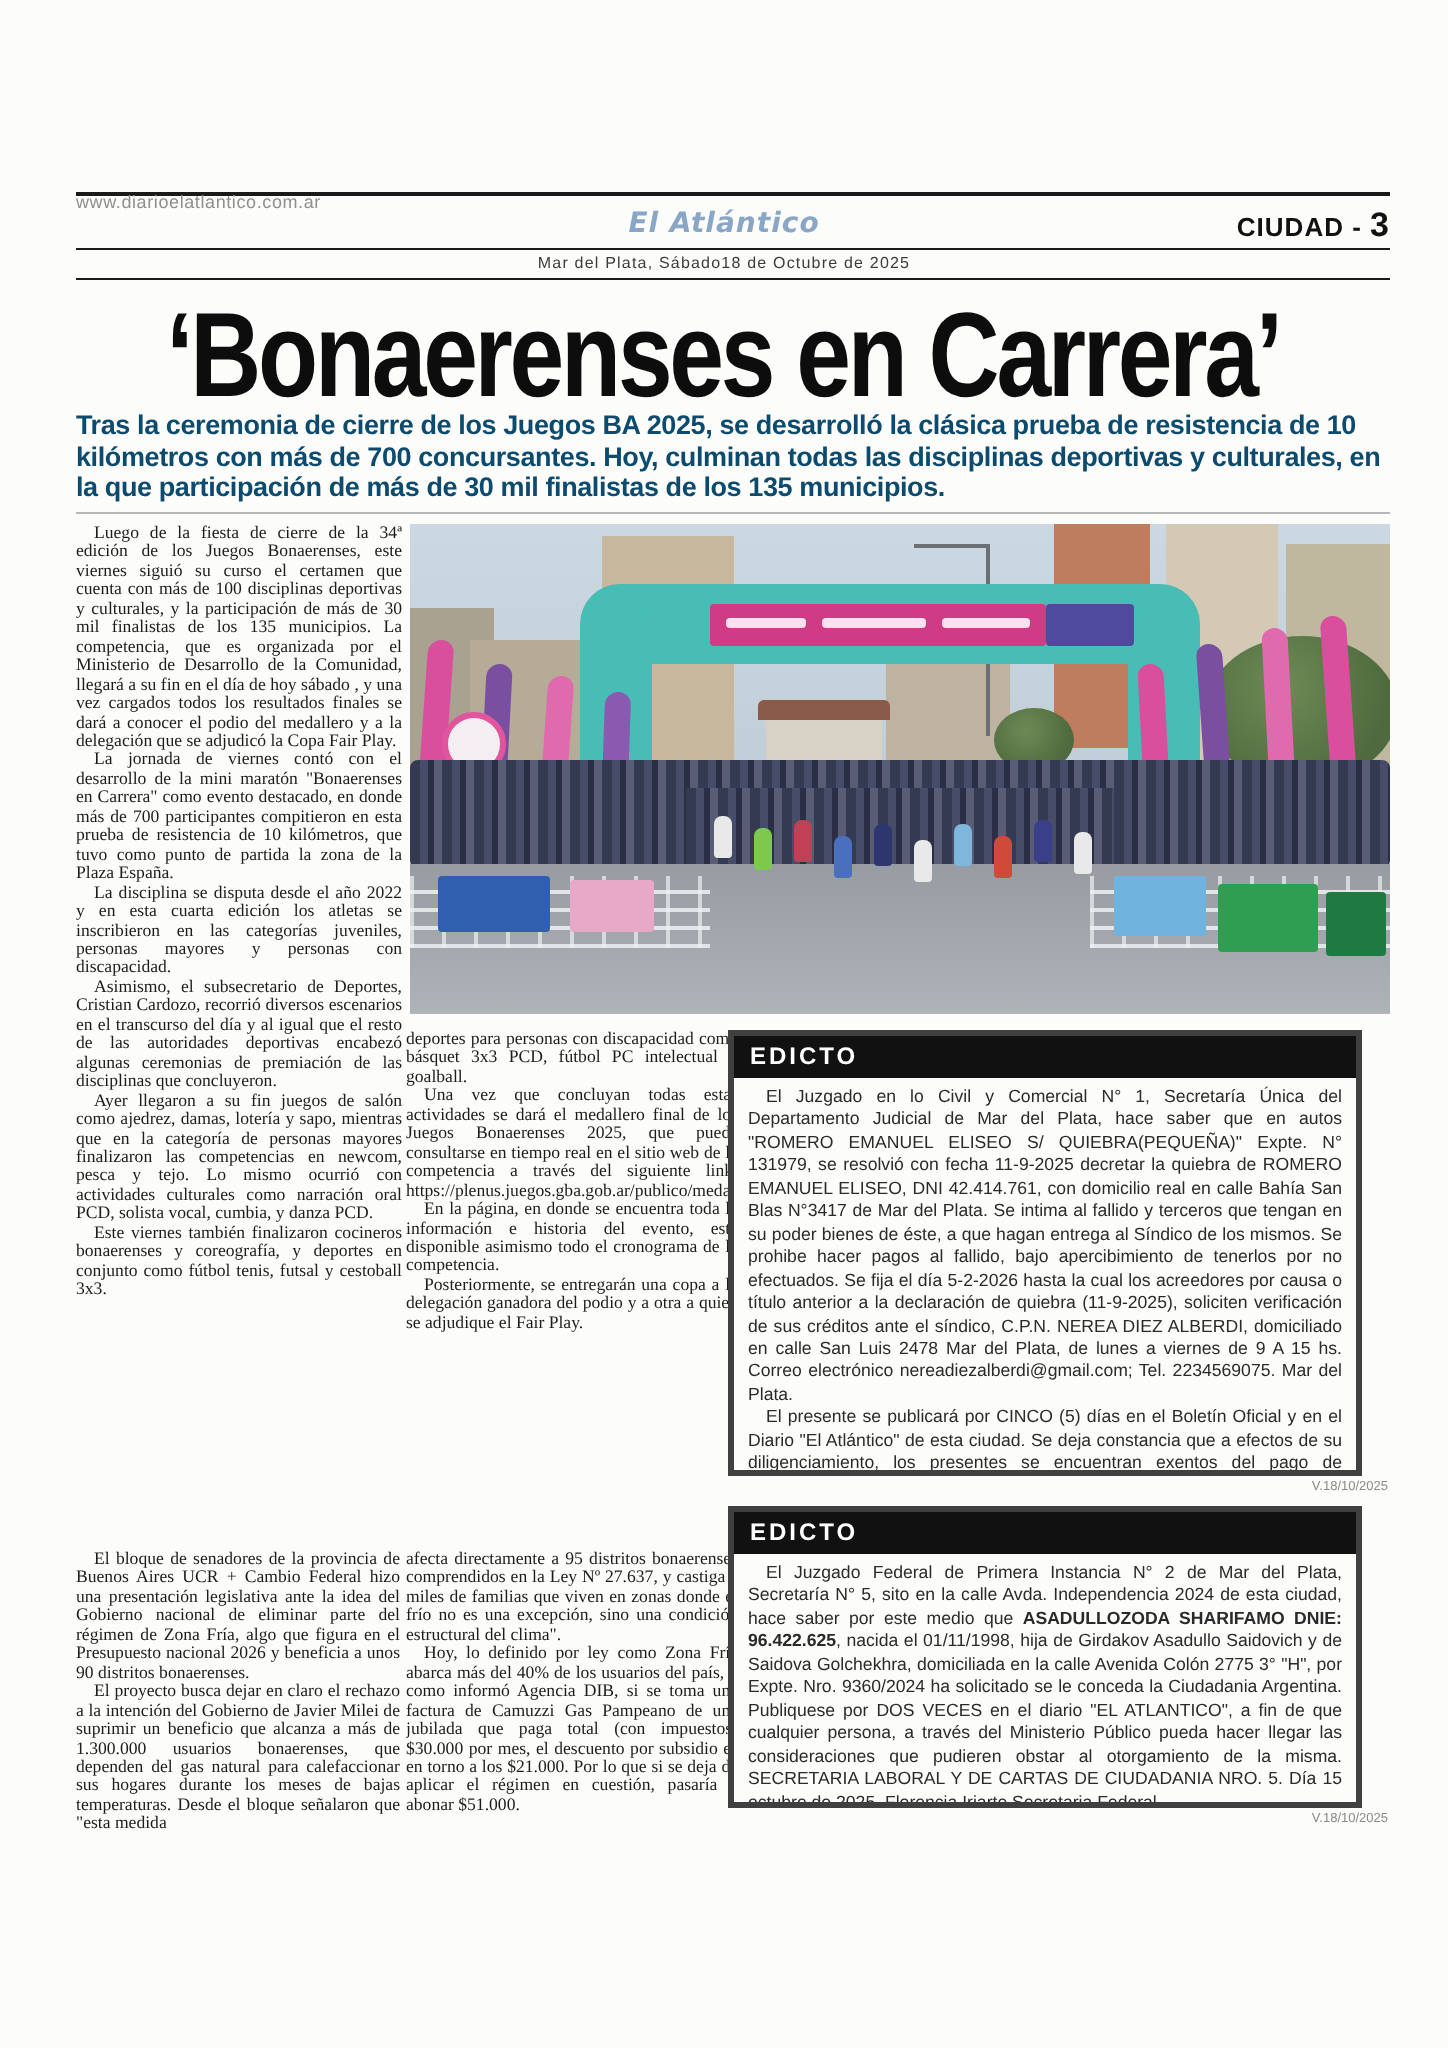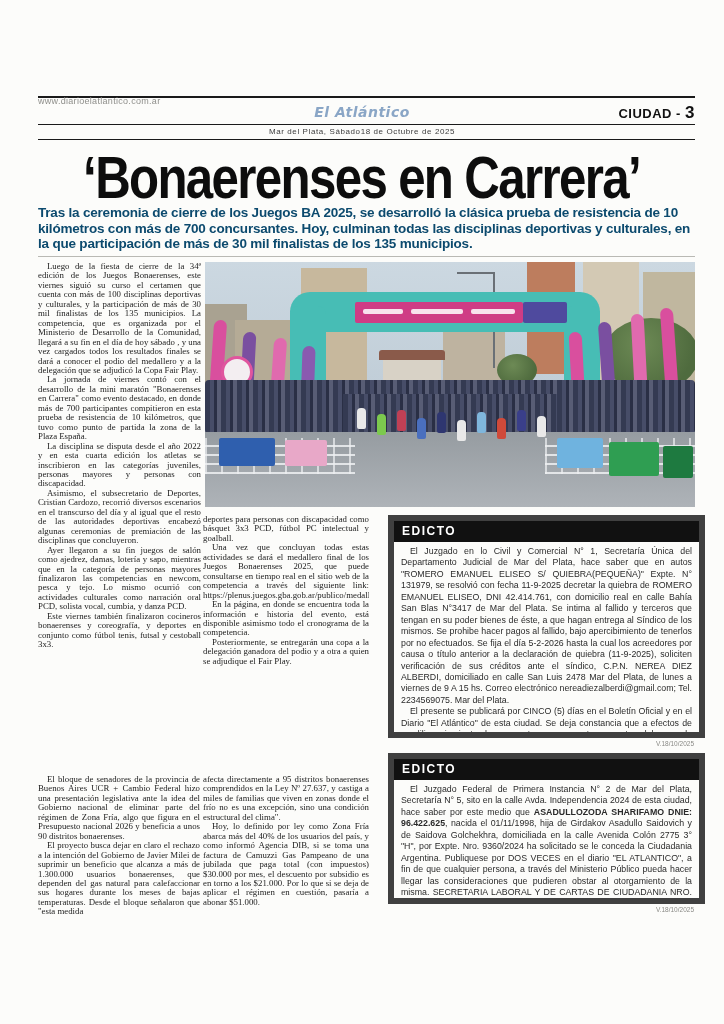--- a/index.html
+++ b/index.html
@@ -37,21 +37,21 @@
   .col{position:absolute;overflow:hidden;font-size:8.8px;line-height:9.45px;
        text-align:justify;color:#1c1c1c;}
   .col p{margin:0;text-indent:9px;}
   .col.cont p:first-child{text-indent:0;}
   .col-a1{left:38px;top:262px;width:163px;height:452px;}
   .col-a2{left:203px;top:515px;width:166px;height:212px;}
   .col-g1{left:38px;top:775px;width:162px;height:170px;}
   .col-g2{left:203px;top:775px;width:166px;height:170px;}
 
   
-  .edicto{position:absolute;left:388px;width:317px;border:6px solid #404040;background:#fcfcfa;
+  .edicto{position:absolute;left:364px;width:317px;border:3px solid #404040;background:#fcfcfa;
           box-sizing:border-box;overflow:hidden;}
   .edicto-1{top:515px;height:223px;}
   .edicto-2{top:753px;height:151px;}
   .edicto-bar{background:#111;color:#fff;font-family:"Liberation Sans",sans-serif;
       font-weight:bold;font-size:12px;letter-spacing:1.5px;padding:3px 8px 4px 8px;}
   .edicto-body{padding:4px 7px 4px 7px;font-family:"Liberation Sans",sans-serif;
       font-size:8.8px;line-height:11.45px;text-align:justify;color:#2a2a2a;}
   .edicto-body p{margin:0;text-indent:9px;}
   .edicto-body b{font-weight:bold;}
   .vdate{position:absolute;font-family:"Liberation Sans",sans-serif;font-size:6.5px;

